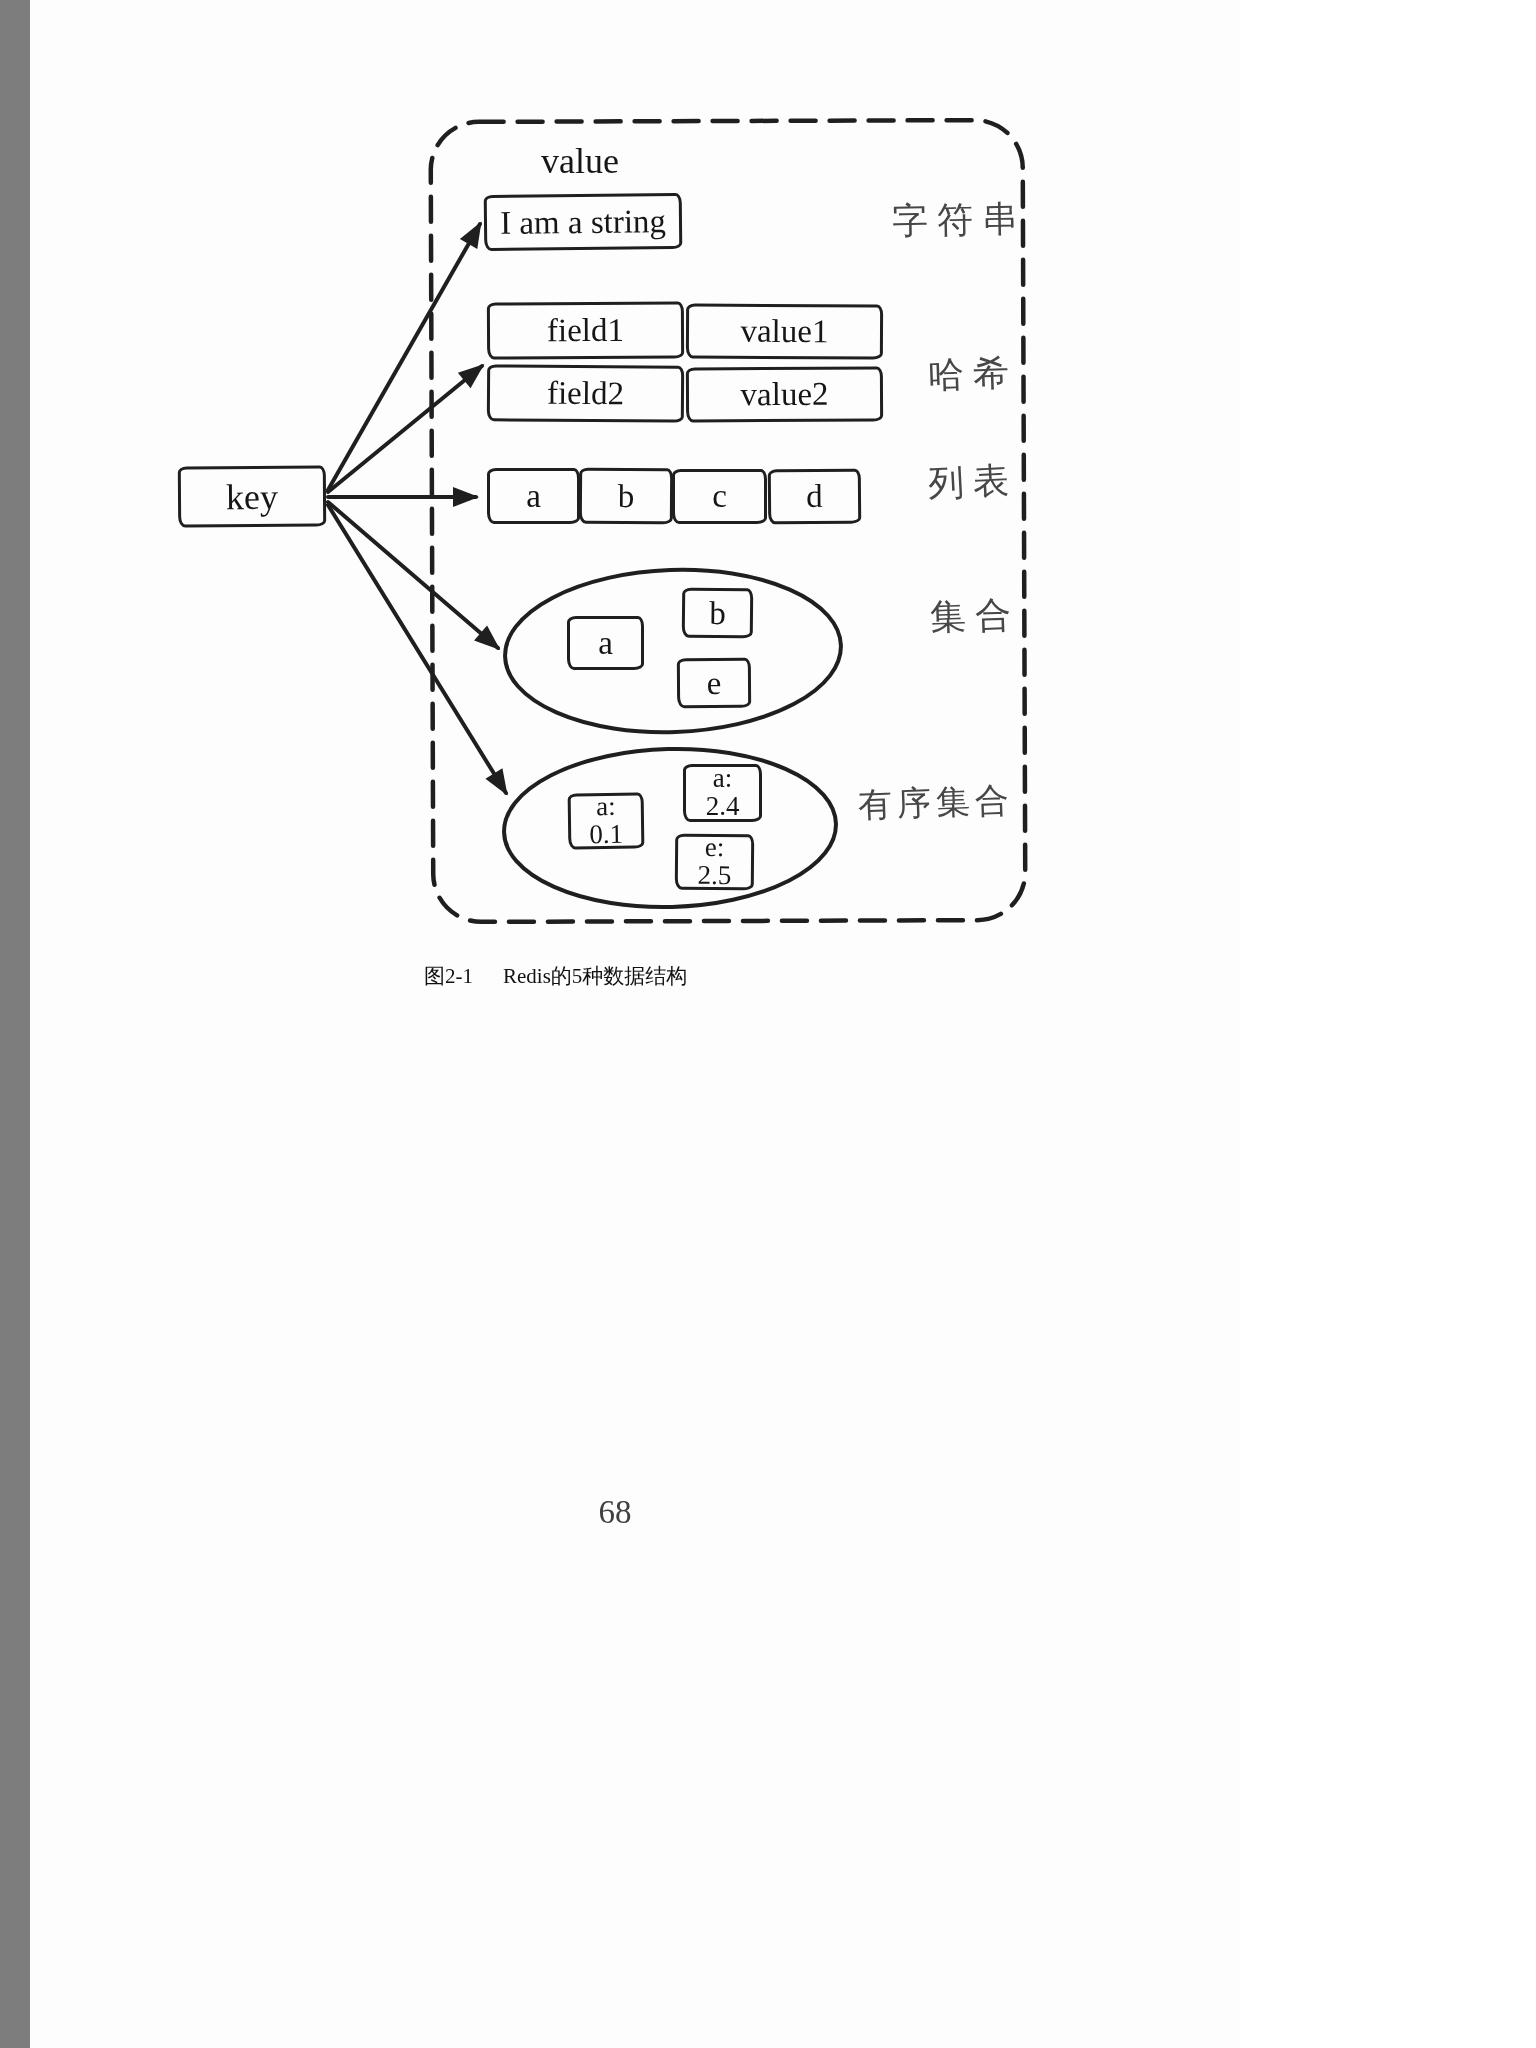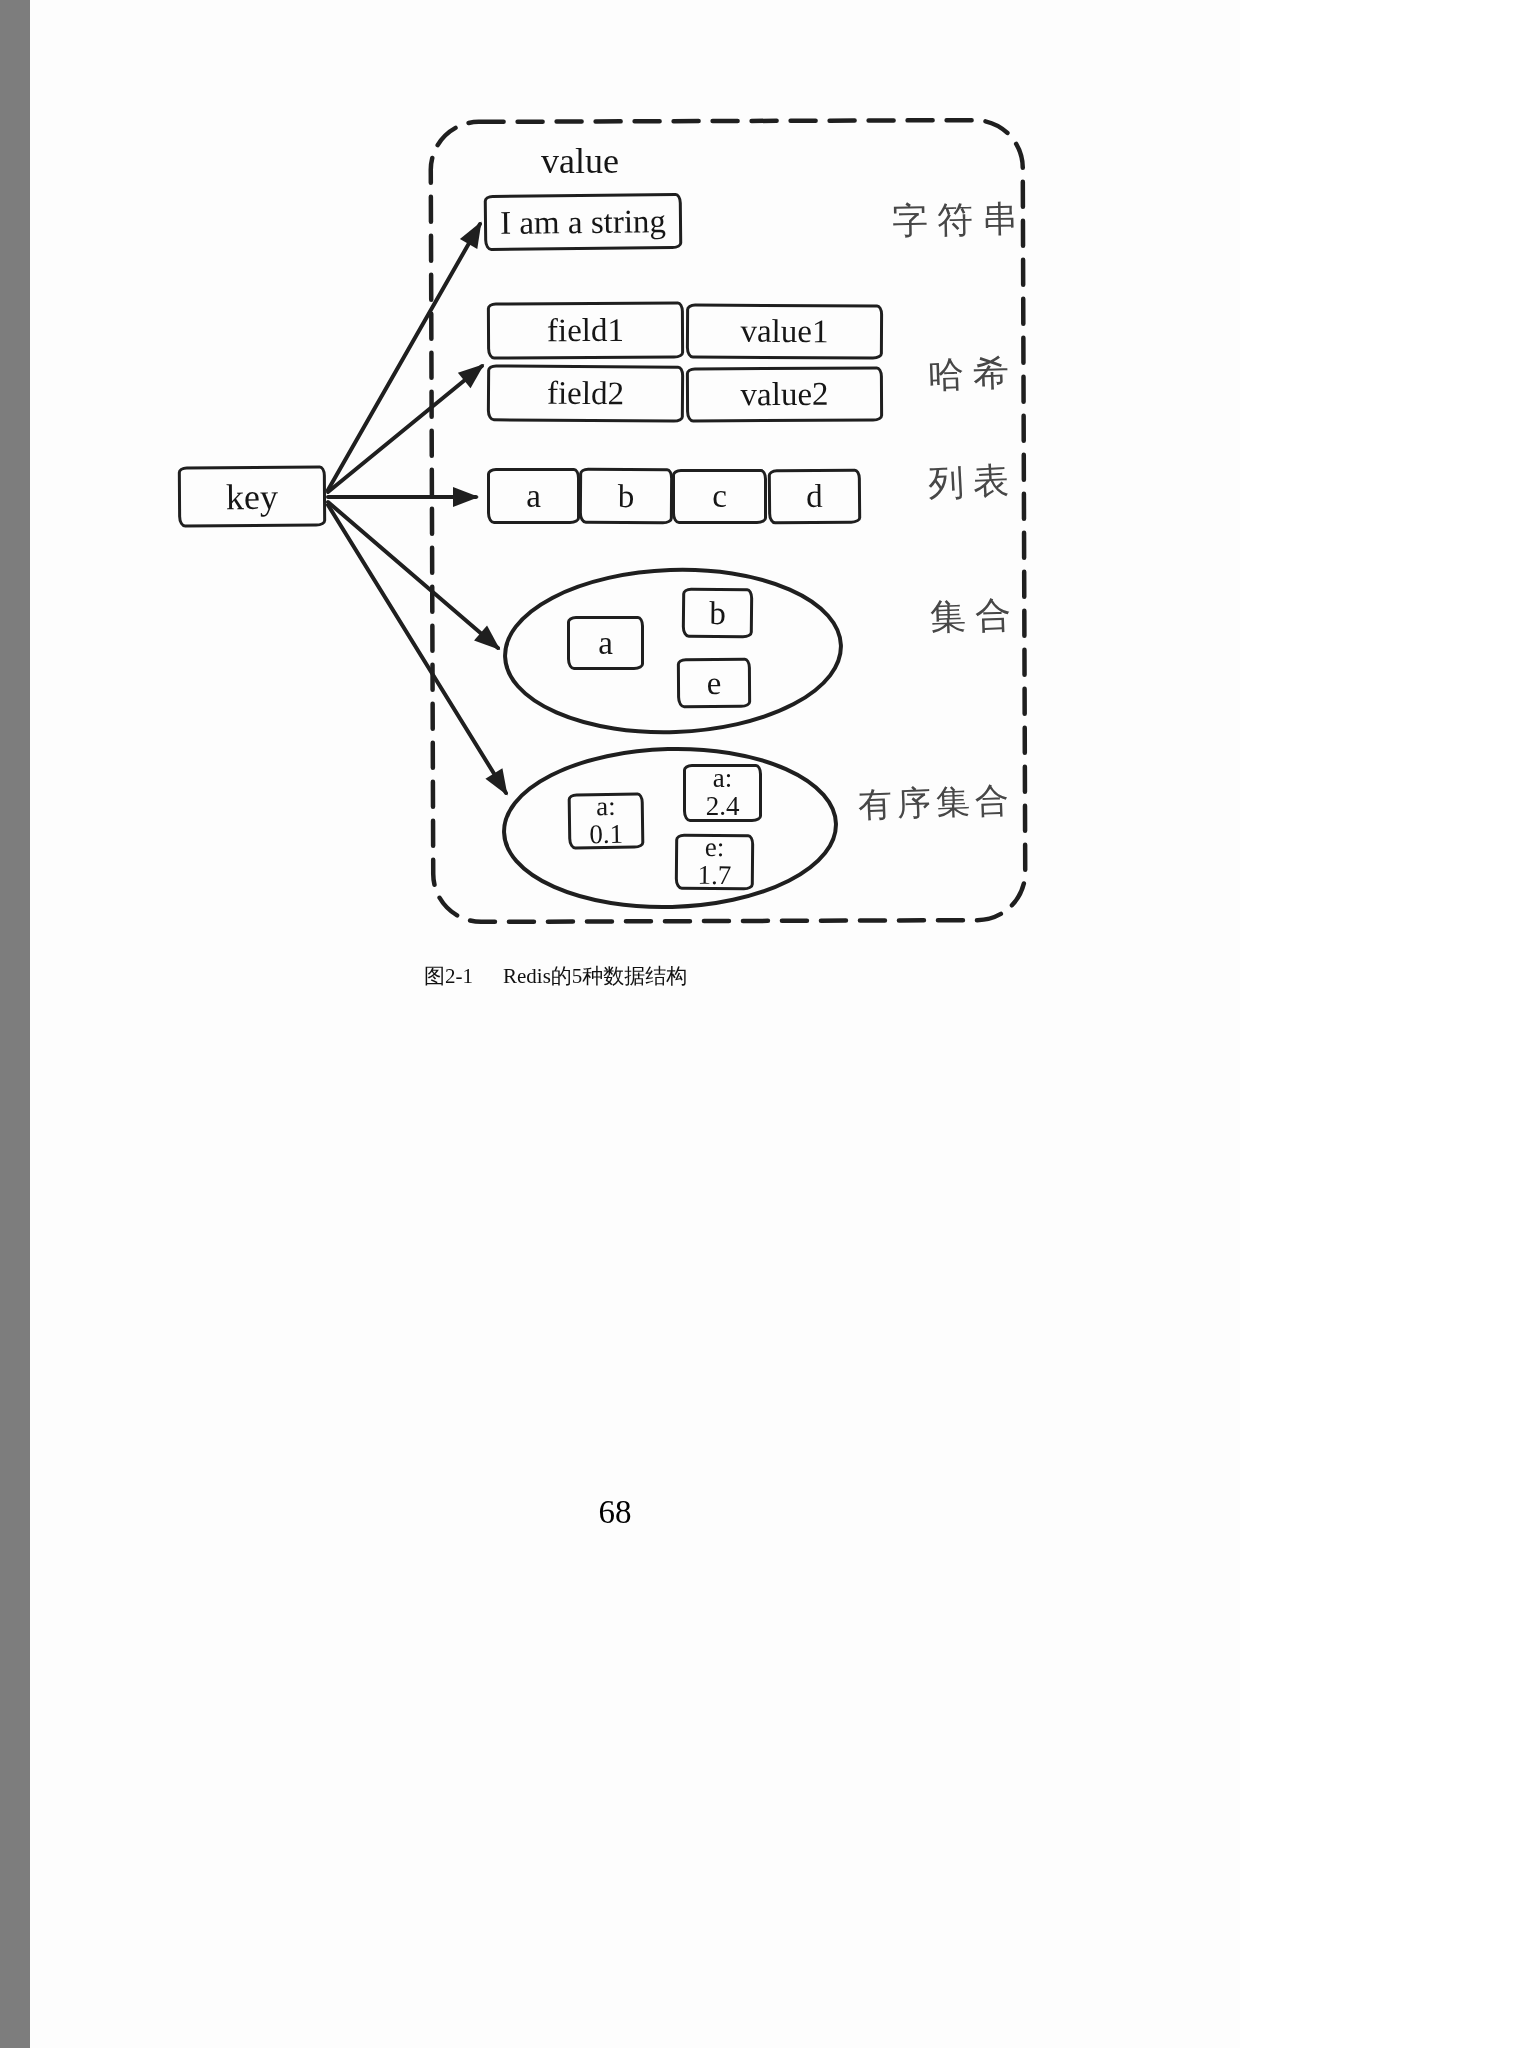--- a/index.html
+++ b/index.html
@@ -46,21 +46,21 @@
   .cn-set{left:900px;top:592px;transform:rotate(-2deg);}
 
   .zbox{flex-direction:column;font-size:27px;line-height:1.03;}
   .b-z1{left:538px;top:793px;width:76px;height:56px;transform:rotate(-0.8deg);}
   .b-z2{left:653px;top:764px;width:79px;height:58px;}
   .b-z3{left:645px;top:834px;width:79px;height:56px;transform:rotate(0.5deg);}
   .cn-zset{left:828px;top:780px;font-size:34px;letter-spacing:5px;transform:rotate(-2deg);}
 
   .caption{position:absolute;left:394px;top:962px;font-size:21px;color:#111;white-space:nowrap;}
   .caption .cap-title{margin-left:30px;}
-  .pagenum{position:absolute;left:520px;top:1494px;width:130px;text-align:center;font-size:33px;color:#000000;}
+  .pagenum{position:absolute;left:520px;top:1494px;width:130px;text-align:center;font-size:33px;color:#404040;}
 </style>
 </head>
 <body>
 
 <div class="viewport">
   <div class="page">
 
     <svg class="strokes" viewBox="0 0 1477 2048" xmlns="http://www.w3.org/2000/svg">
       <defs>
         <marker id="arrowhead" markerUnits="userSpaceOnUse" markerWidth="28" markerHeight="22" refX="24" refY="11" orient="auto">
@@ -107,21 +107,21 @@
     <div class="box zbox b-z1">
       <span>a:</span>
       <span>0.1</span>
     </div>
     <div class="box zbox b-z2">
       <span>a:</span>
       <span>2.4</span>
     </div>
     <div class="box zbox b-z3">
       <span>e:</span>
-      <span>1.7</span>
+      <span>2.5</span>
     </div>
     <div class="cn cn-zset">有序集合</div>
 
     <div class="caption">
       <span class="cap-label">图2-1</span><span class="cap-title">Redis的5种数据结构</span>
     </div>
 
     <div class="pagenum">68</div>
 
   </div>

